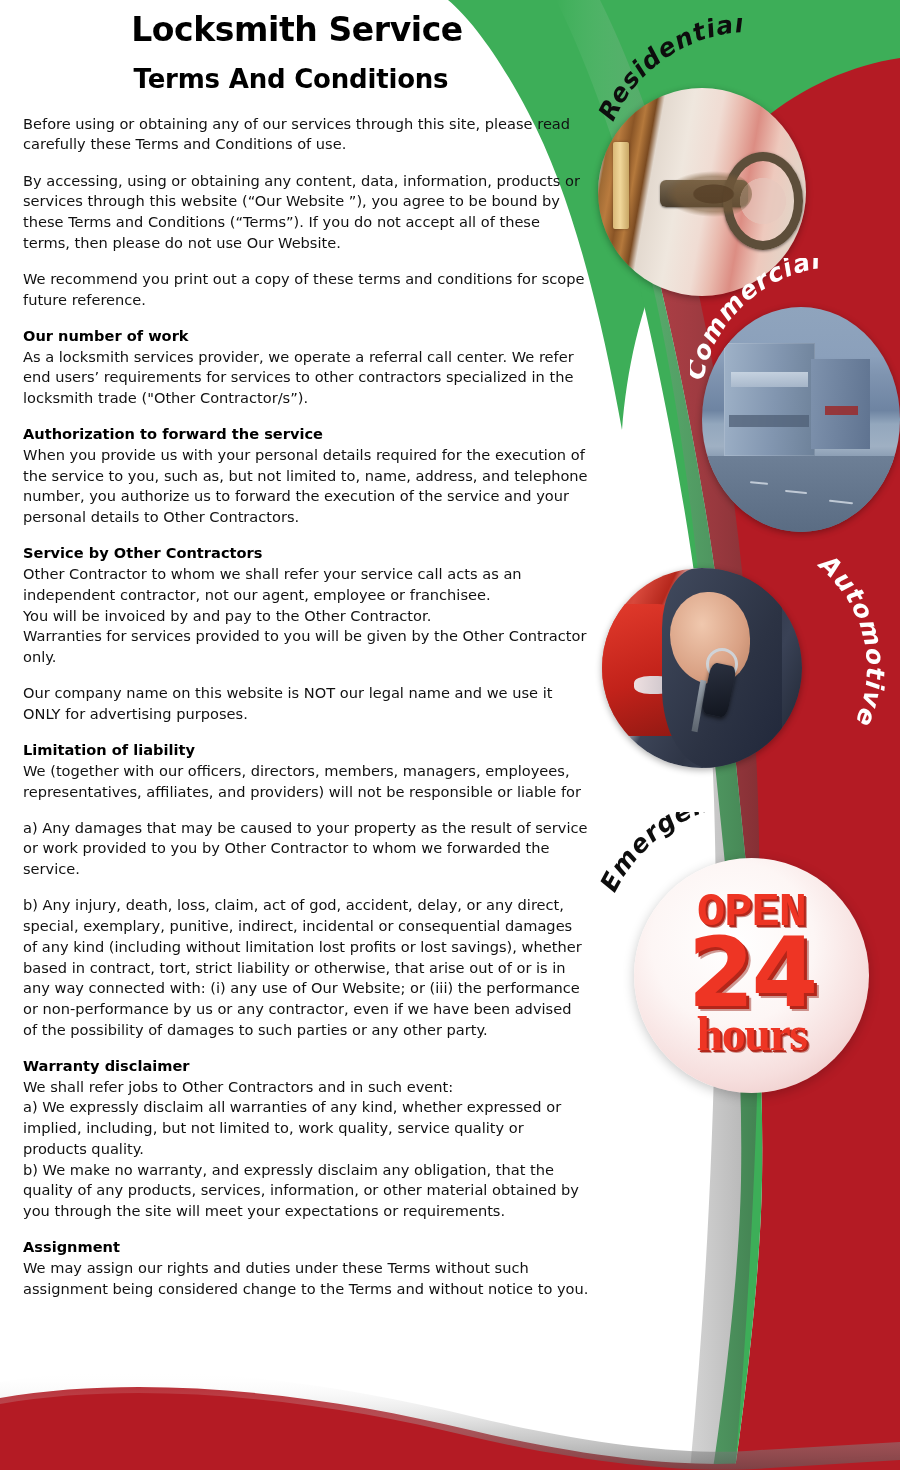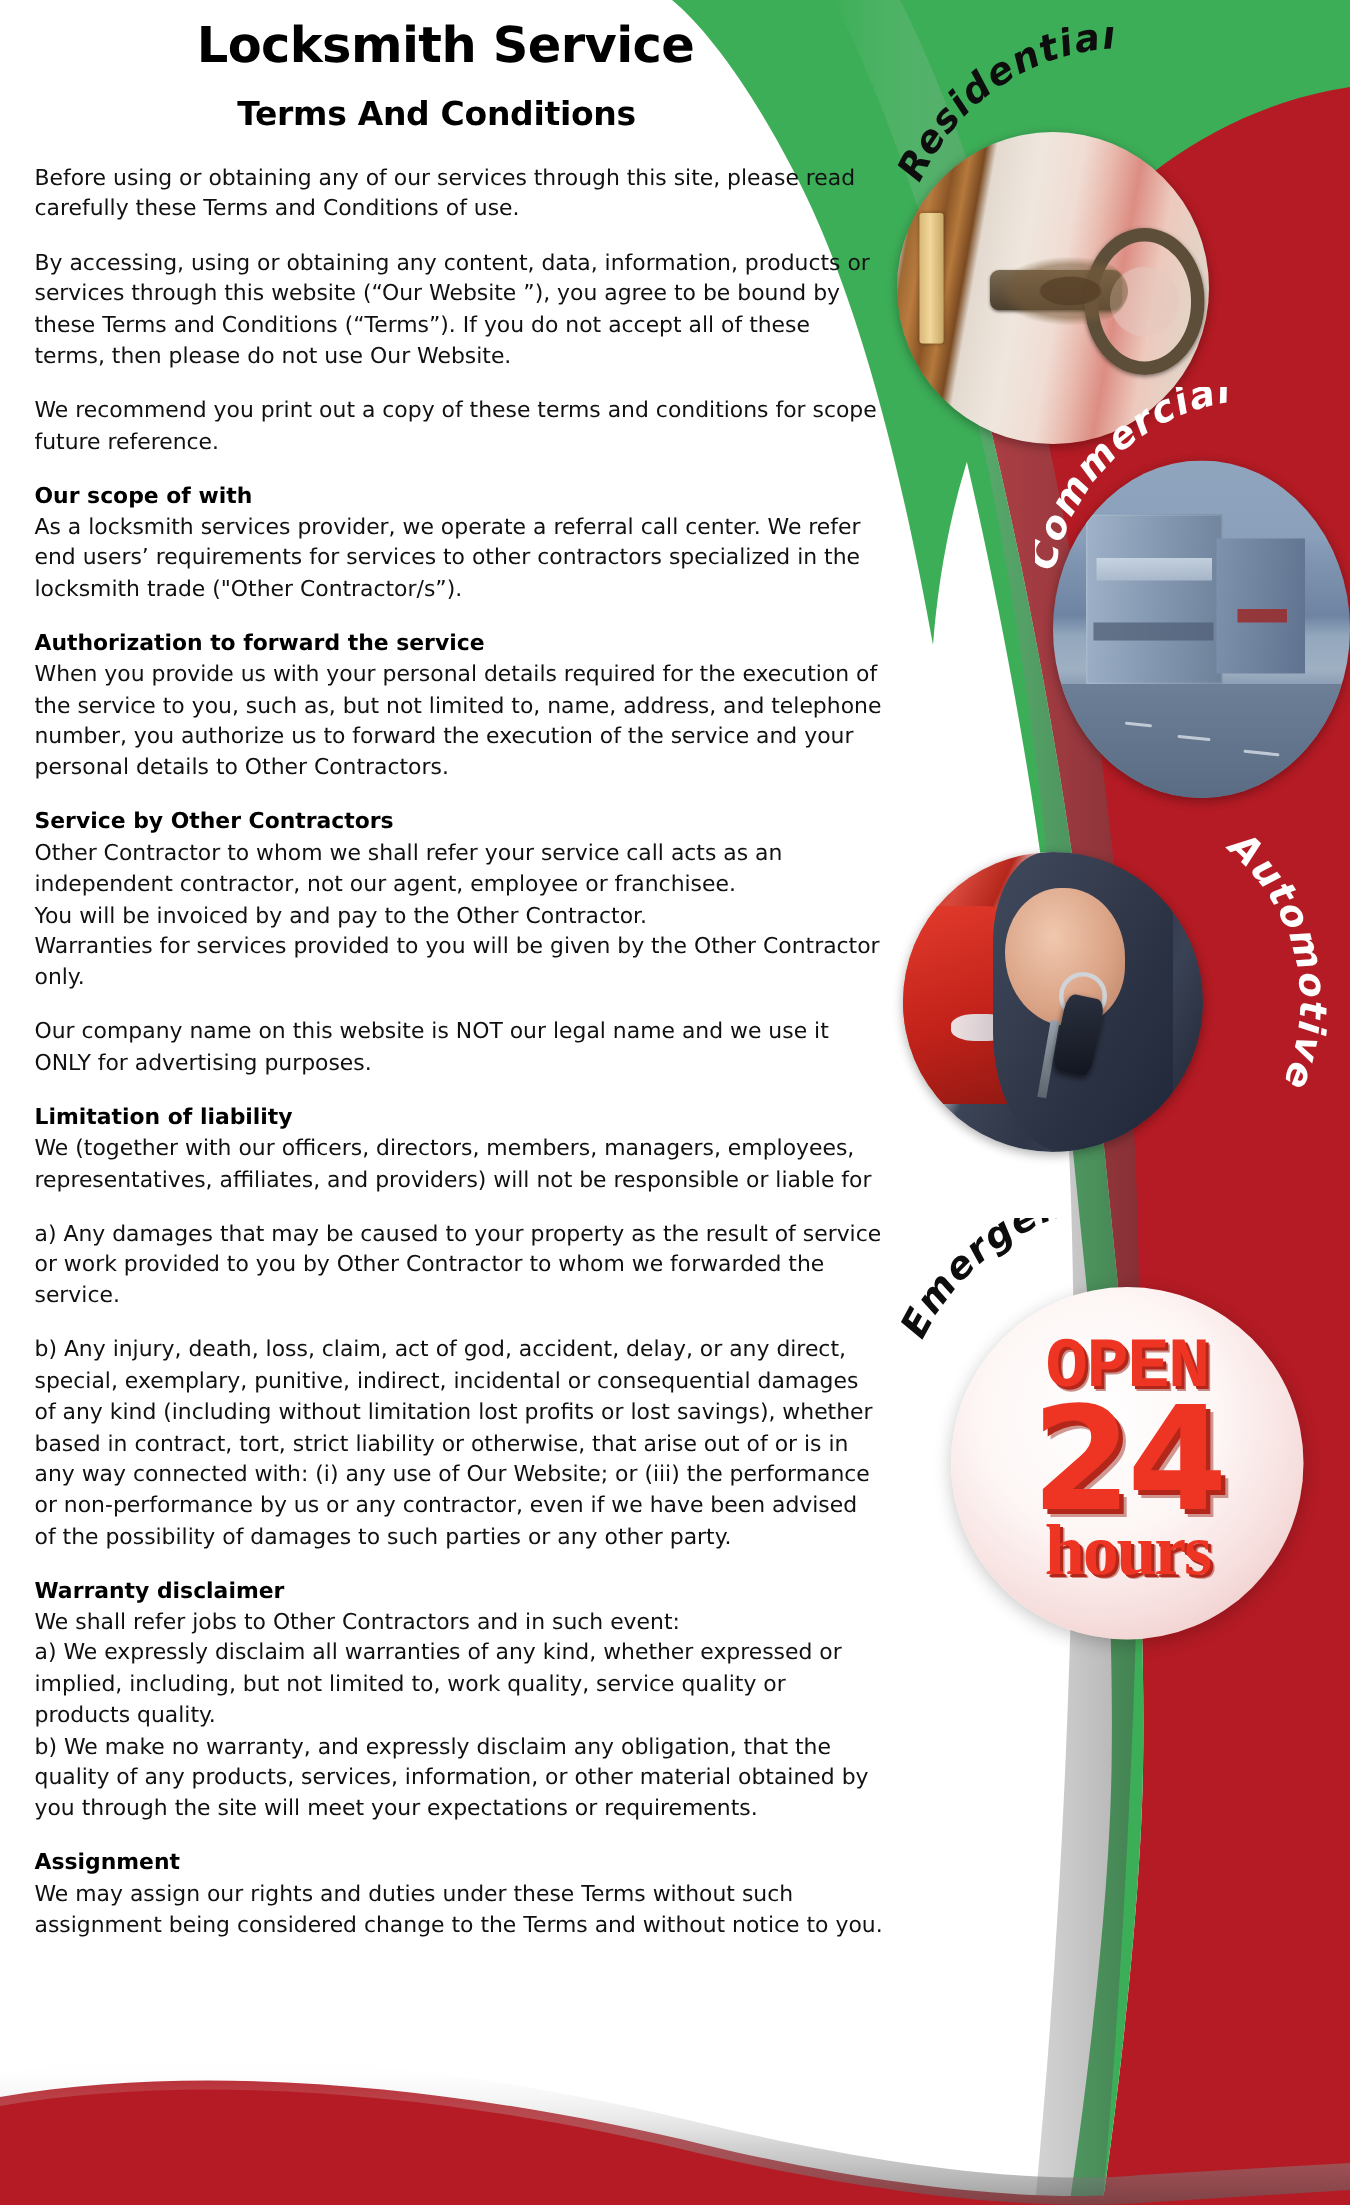--- a/index.html
+++ b/index.html
@@ -29,21 +29,21 @@
     letter-spacing:-0.4px;
     text-align:center;
     color:#000;
     margin:12px 0 0 0;
     padding:0 28px 0 22px;
     line-height:1.08;
   }
   .subtitle{
     font-family:"DejaVu Sans","Liberation Sans",sans-serif;
     font-weight:bold;
-    font-size:22px;
+    font-size:26px;
     letter-spacing:-0.2px;
     text-align:center;
     color:#000;
     margin:16px 0 0 0;
     padding:0 40px 0 22px;
   }
   #body-text{
     margin-top:20px;
     padding:0 10px 0 23px;
     color:#111;
@@ -336,21 +336,21 @@
 
     <div id="body-text">
 
       <p class="para">Before using or obtaining any of our services through this site, please read carefully these Terms and Conditions of use.</p>
 
       <p class="para">By accessing, using or obtaining any content, data, information, products or services through this website (“Our Website ”), you agree to be bound by these Terms and Conditions (“Terms”). If you do not accept all of these terms, then please do not use Our Website.</p>
 
       <p class="para">We recommend you print out a copy of these terms and conditions for scope future reference.</p>
 
       <div class="block">
-        <div class="head">Our scope of with</div>
+        <div class="head">Our number of work</div>
         <div class="para tight">As a locksmith services provider, we operate a referral call center. We refer end users’ requirements for services to other contractors specialized in the locksmith trade ("Other Contractor/s”).</div>
       </div>
 
       <div class="block">
         <div class="head">Authorization to forward the service</div>
         <div class="para tight">When you provide us with your personal details required for the execution of the service to you, such as, but not limited to, name, address, and telephone number, you authorize us to forward the execution of the service and your personal details to Other Contractors.</div>
       </div>
 
       <div class="block">
         <div class="head">Service by Other Contractors</div>

